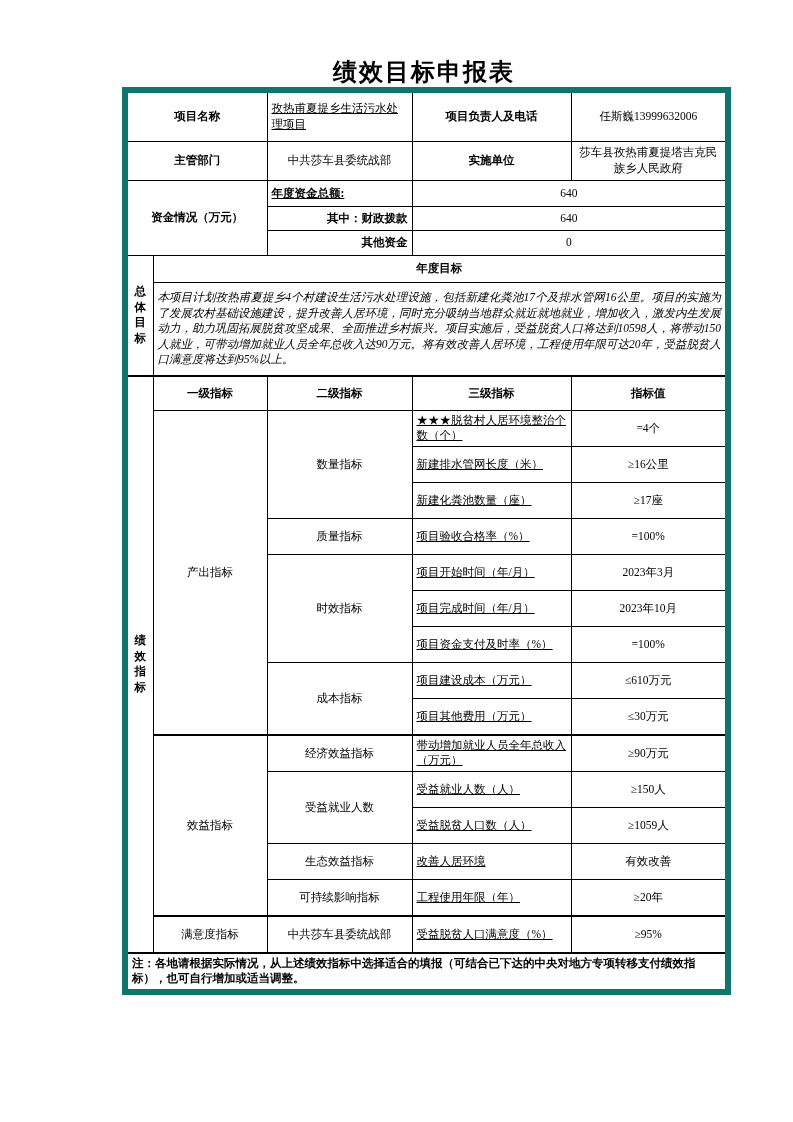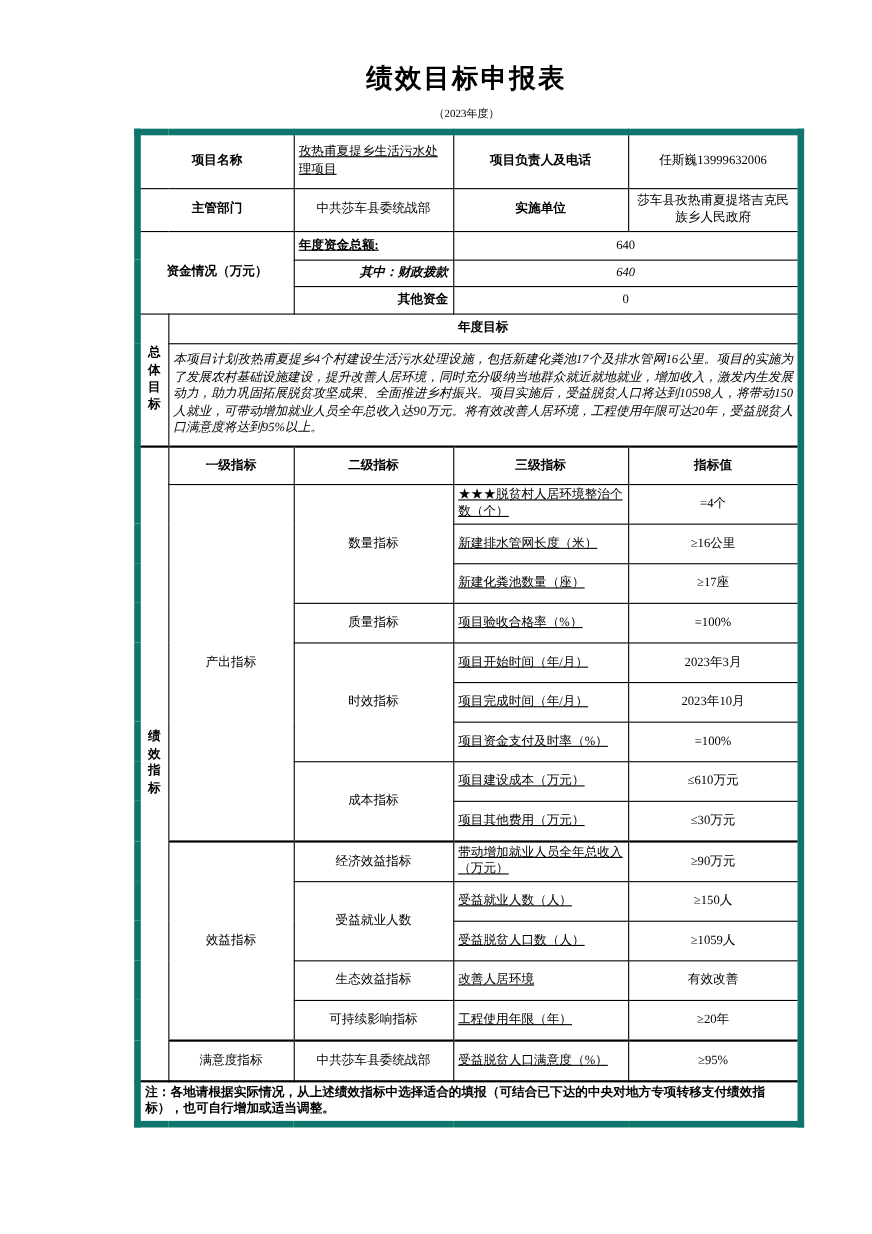--- a/index.html
+++ b/index.html
@@ -61,36 +61,35 @@
     font-size:11.5px;
     line-height:15px;
     padding:2px 3px;
     vertical-align:top;
   }
   tr.sec td{border-top:2px solid #000;}
   
   tr.hA td{height:44px;}
   tr.hB td{height:34px;}
   tr.hC td{height:21px;}
-  tr.hD td{height:19px;font-style:italic;}
+  tr.hD td{height:19px;}
   tr.hE td{height:20px;}
   tr.hF td{height:22px;}
   tr.hG td{height:88px;font-style:italic;}
   tr.hH td{height:29px;}
   tr.hR td{height:31px;}
   tr.hN td{height:29px;}
 </style>
 </head>
 <body>
 
 <div class="page">
   <div class="doc">
 
     <div class="title">绩效目标申报表</div>
-    <div class="subtitle">（2023年度）</div>
 
     <table class="form">
       <colgroup>
         <col style="width:28px">
           <col style="width:114px">
           <col style="width:145px">
           <col style="width:159px">
           <col style="width:157px">
       </colgroup>
 

